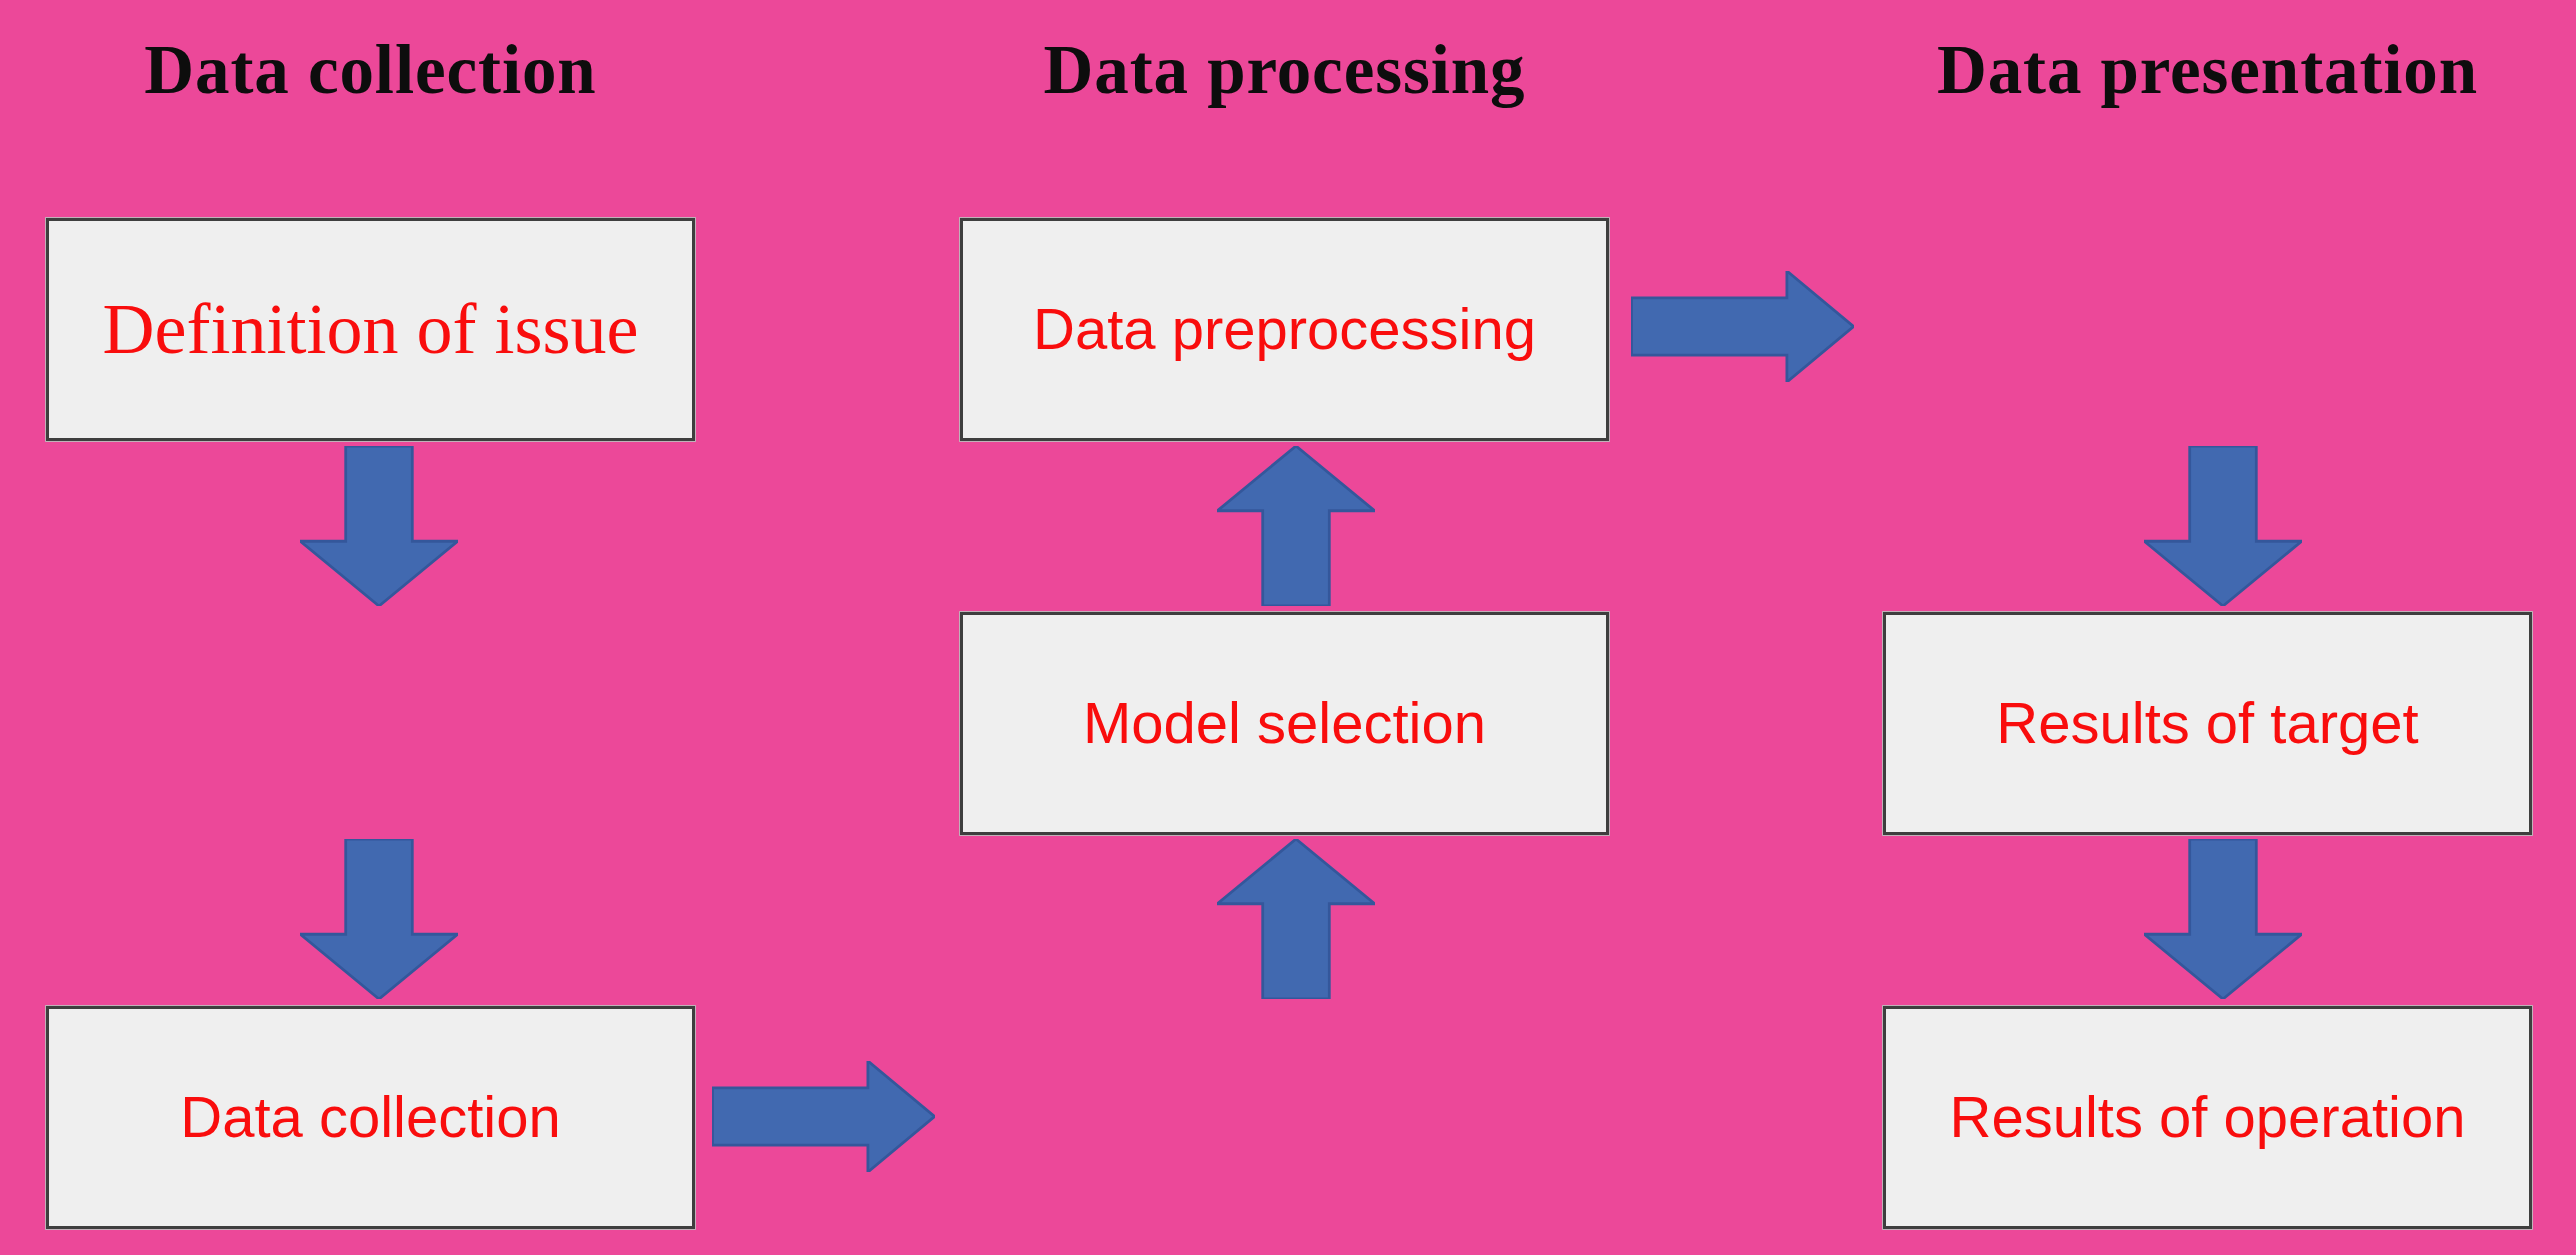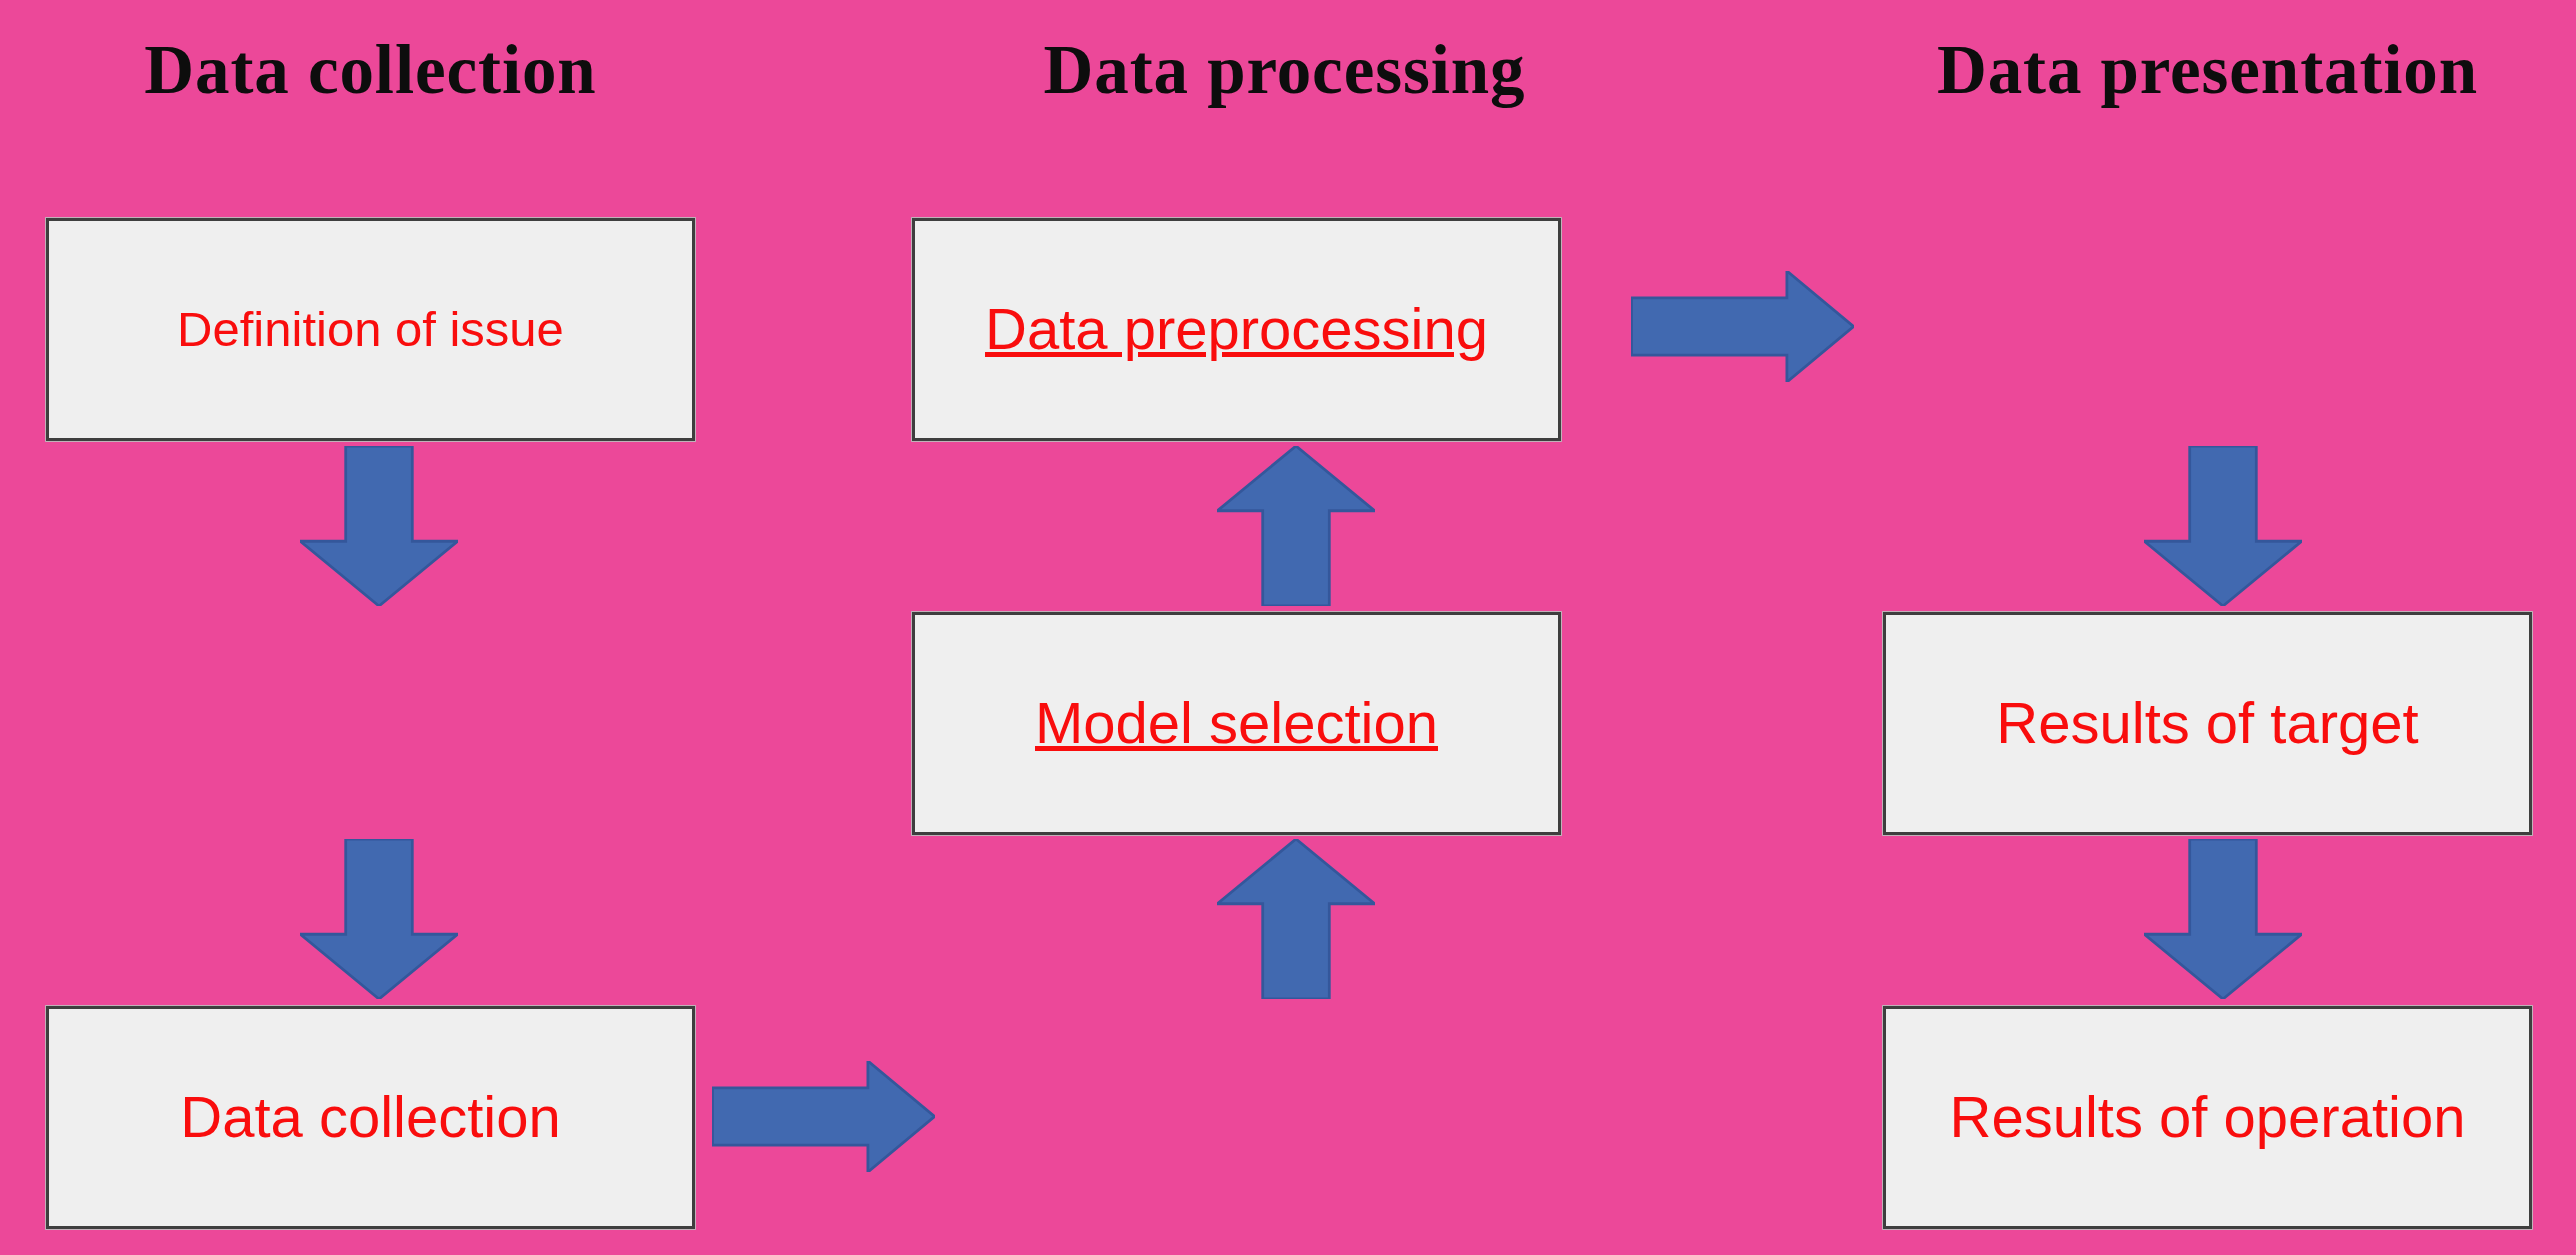--- a/index.html
+++ b/index.html
@@ -40,26 +40,26 @@
     display: flex;
     align-items: center;
     justify-content: center;
     text-align: center;
     padding: 0 22px;
     color: #f90d0d;
     font-size: 58px;
     line-height: 1.22;
   }
   .flow-box.serif-text {
-    font-family: Liberation Sans, sans-serif;
-    font-size: 49px;
+    font-family: Liberation Serif, serif;
+    font-size: 72px;
   }
   
   .c1 { left: 46px; }
-  .c2 { left: 912px; text-decoration: underline; }
+  .c2 { left: 960px; }
   .c3 { left: 1883px; }
   
   .r1 { top: 218px; }
   .r2 { top: 612px; }
   .r3 { top: 1006px; }
   .hc1 { left: 46px;  width: 649px; }
   .hc2 { left: 960px; width: 649px; }
   .hc3 { left: 1883px; width: 649px; }
   .arrow {
     position: absolute;

